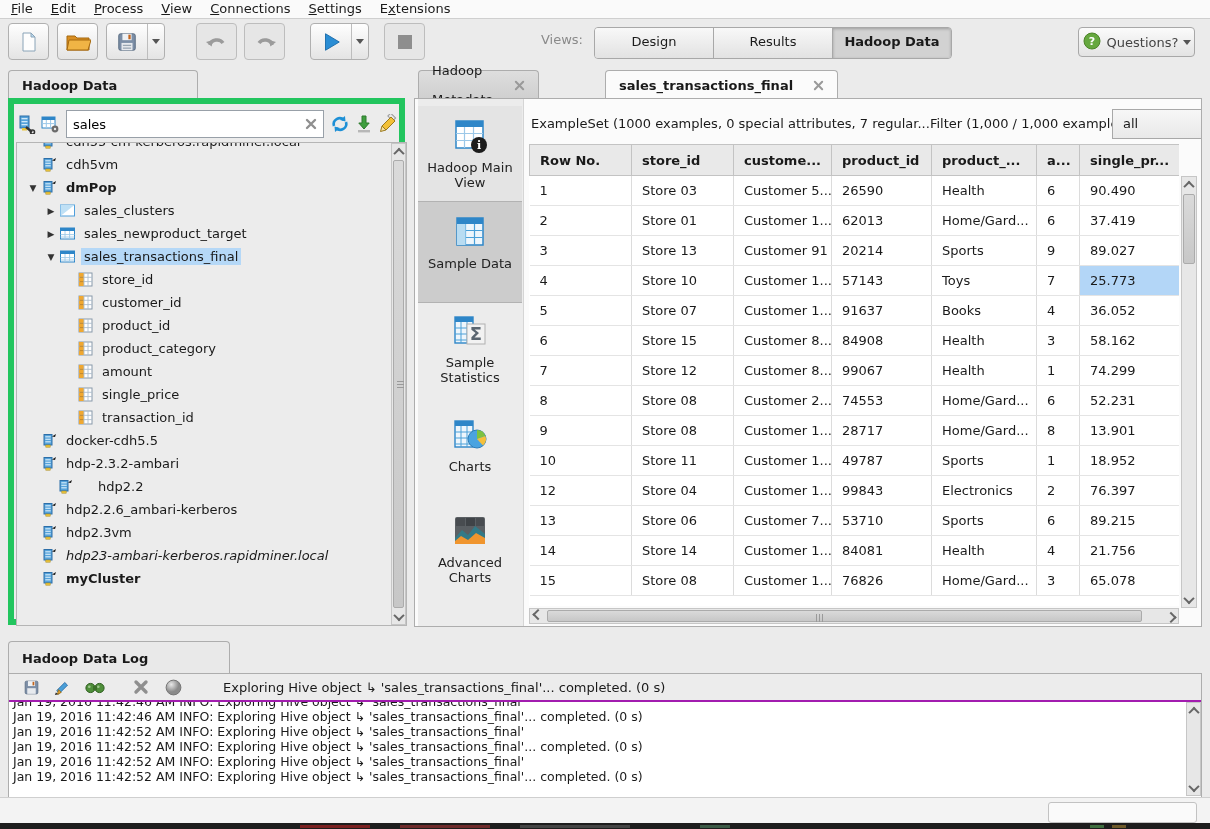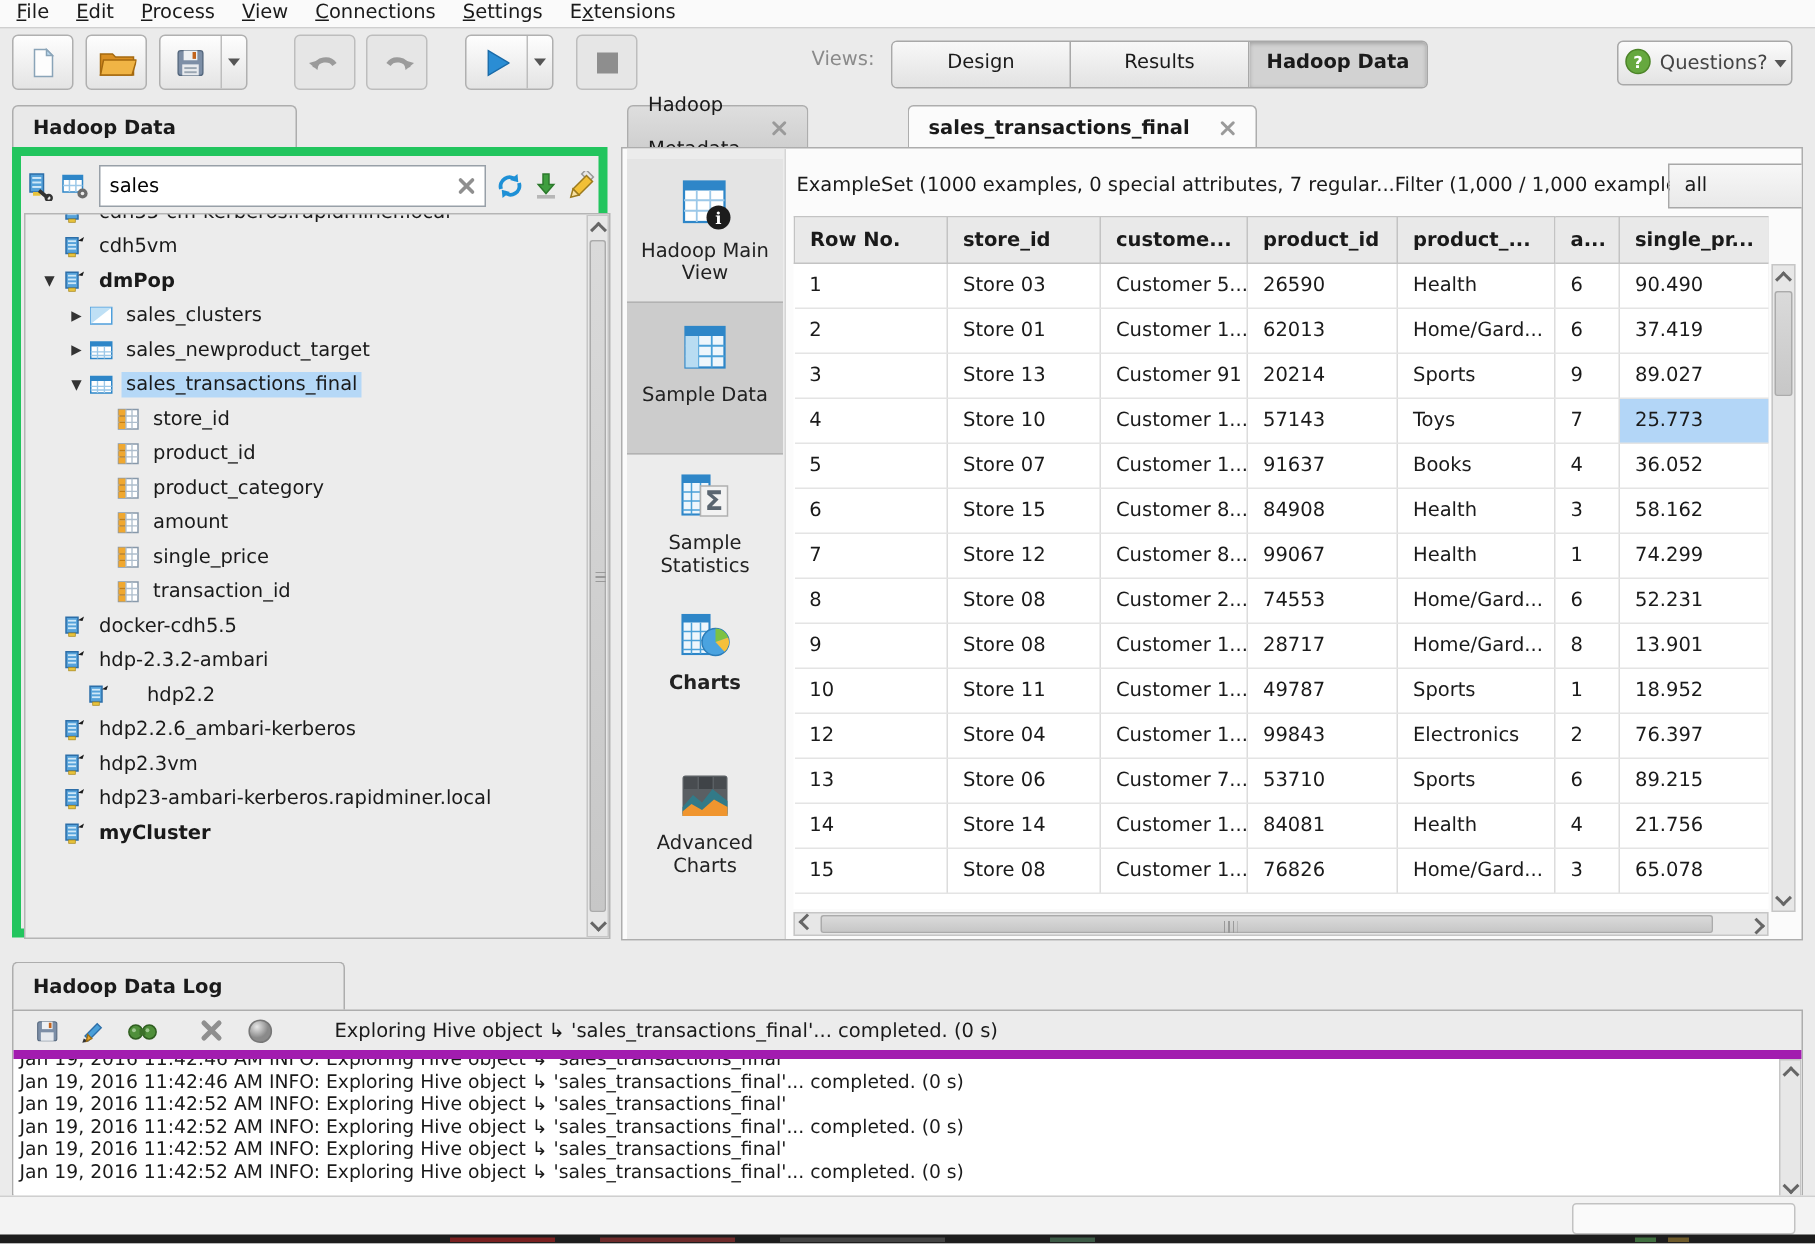--- a/index.html
+++ b/index.html
@@ -85,21 +85,21 @@
   table.grid td.selcell{background:#b3d6f7;margin-top:16px;}
   
   .vsplit{position:absolute;left:405px;top:70px;width:9px;height:557px;}
   .hsplit{position:absolute;left:0;top:627px;width:1210px;height:14px;}
   
   .log-tab{left:8px;top:641px;width:222px;background:#e9e9e9;font-weight:bold;height:33px;line-height:33px;}
   .log-body{position:absolute;left:8px;top:673px;width:1194px;height:124px;background:#ececec;
             border:1px solid #adadad;box-sizing:border-box;}
   .log-toolbar{position:absolute;left:0;top:0;width:100%;height:26px;display:flex;align-items:center;gap:8px;padding-left:10px;box-sizing:border-box;}
   .log-status{margin-left:30px;}
-  .log-area{position:absolute;left:0;top:26px;width:1192px;height:96px;background:#fff;border-top:6px solid #a21caf;overflow:hidden;}
+  .log-area{position:absolute;left:0;top:26px;width:1192px;height:96px;background:#fff;border-top:2px solid #a21caf;overflow:hidden;}
   .log-lines{position:absolute;left:4px;top:-8px;line-height:15px;font-size:12.5px;white-space:nowrap;}
   
   .bottom-strip{position:absolute;left:0;top:797px;width:1210px;height:26px;background:#f3f3f3;border-top:1px solid #cfcfcf;}
   .bottom-btn{position:absolute;left:1048px;top:4px;width:147px;height:19px;border:1px solid #c2c2c2;border-radius:3px;background:#fafafa;}
   .screen-edge{position:absolute;left:0;top:823px;width:1210px;height:6px;background:#1d1d1d;overflow:hidden;}
   .speck{position:absolute;top:2px;height:3px;}
   svg{display:block;}
 </style>
 </head>
 <body>
@@ -342,68 +342,80 @@
         <div class="tree-row" style="padding-left: 44px;">
           <span class="exp"></span>
           <span class="ticon">
             <svg width="17" height="17" viewBox="0 0 17 17">
               <rect x="2" y="2" width="13" height="13" fill="#fff" stroke="#8899aa"></rect>
               <rect x="2" y="2" width="5" height="13" fill="#f0a830"></rect>
               <path d="M7 2v13M11 2v13M2 6.3h13M2 10.6h13" stroke="#aebecd" stroke-width="0.9"></path>
               <path d="M2.6 6.3h3.8M2.6 10.6h3.8" stroke="#c67f12" stroke-width="0.9"></path>
             </svg>
           </span>
-          <span class="lbl">product_id</span>
+          <span class="lbl">customer_id</span>
         </div>
         <div class="tree-row" style="padding-left: 44px;">
           <span class="exp"></span>
           <span class="ticon">
             <svg width="17" height="17" viewBox="0 0 17 17">
               <rect x="2" y="2" width="13" height="13" fill="#fff" stroke="#8899aa"></rect>
               <rect x="2" y="2" width="5" height="13" fill="#f0a830"></rect>
               <path d="M7 2v13M11 2v13M2 6.3h13M2 10.6h13" stroke="#aebecd" stroke-width="0.9"></path>
               <path d="M2.6 6.3h3.8M2.6 10.6h3.8" stroke="#c67f12" stroke-width="0.9"></path>
             </svg>
           </span>
-          <span class="lbl">product_category</span>
+          <span class="lbl">product_id</span>
         </div>
         <div class="tree-row" style="padding-left: 44px;">
           <span class="exp"></span>
           <span class="ticon">
             <svg width="17" height="17" viewBox="0 0 17 17">
               <rect x="2" y="2" width="13" height="13" fill="#fff" stroke="#8899aa"></rect>
               <rect x="2" y="2" width="5" height="13" fill="#f0a830"></rect>
               <path d="M7 2v13M11 2v13M2 6.3h13M2 10.6h13" stroke="#aebecd" stroke-width="0.9"></path>
               <path d="M2.6 6.3h3.8M2.6 10.6h3.8" stroke="#c67f12" stroke-width="0.9"></path>
             </svg>
           </span>
-          <span class="lbl">amount</span>
+          <span class="lbl">product_category</span>
         </div>
         <div class="tree-row" style="padding-left: 44px;">
           <span class="exp"></span>
           <span class="ticon">
             <svg width="17" height="17" viewBox="0 0 17 17">
               <rect x="2" y="2" width="13" height="13" fill="#fff" stroke="#8899aa"></rect>
               <rect x="2" y="2" width="5" height="13" fill="#f0a830"></rect>
               <path d="M7 2v13M11 2v13M2 6.3h13M2 10.6h13" stroke="#aebecd" stroke-width="0.9"></path>
               <path d="M2.6 6.3h3.8M2.6 10.6h3.8" stroke="#c67f12" stroke-width="0.9"></path>
             </svg>
           </span>
-          <span class="lbl">single_price</span>
+          <span class="lbl">amount</span>
         </div>
         <div class="tree-row" style="padding-left: 44px;">
           <span class="exp"></span>
           <span class="ticon">
             <svg width="17" height="17" viewBox="0 0 17 17">
               <rect x="2" y="2" width="13" height="13" fill="#fff" stroke="#8899aa"></rect>
               <rect x="2" y="2" width="5" height="13" fill="#f0a830"></rect>
               <path d="M7 2v13M11 2v13M2 6.3h13M2 10.6h13" stroke="#aebecd" stroke-width="0.9"></path>
               <path d="M2.6 6.3h3.8M2.6 10.6h3.8" stroke="#c67f12" stroke-width="0.9"></path>
             </svg>
           </span>
+          <span class="lbl">single_price</span>
+        </div>
+        <div class="tree-row" style="padding-left: 44px;">
+          <span class="exp"></span>
+          <span class="ticon">
+            <svg width="17" height="17" viewBox="0 0 17 17">
+              <rect x="2" y="2" width="13" height="13" fill="#fff" stroke="#8899aa"></rect>
+              <rect x="2" y="2" width="5" height="13" fill="#f0a830"></rect>
+              <path d="M7 2v13M11 2v13M2 6.3h13M2 10.6h13" stroke="#aebecd" stroke-width="0.9"></path>
+              <path d="M2.6 6.3h3.8M2.6 10.6h3.8" stroke="#c67f12" stroke-width="0.9"></path>
+            </svg>
+          </span>
           <span class="lbl">transaction_id</span>
         </div>
         <div class="tree-row" style="padding-left: 8px;">
           <span class="exp"></span>
           <span class="ticon">
             <svg width="17" height="17" viewBox="0 0 17 17">
               <rect x="3" y="2.5" width="8" height="10.5" fill="#55a2da" stroke="#2c6ea8"></rect>
               <rect x="4.3" y="4.2" width="5.4" height="1.2" fill="#cfe8f8"></rect>
               <rect x="4.3" y="6.7" width="5.4" height="1.2" fill="#cfe8f8"></rect>
               <rect x="4.3" y="9.2" width="5.4" height="1.2" fill="#cfe8f8"></rect>
@@ -462,21 +474,21 @@
               <rect x="3" y="2.5" width="8" height="10.5" fill="#55a2da" stroke="#2c6ea8"></rect>
               <rect x="4.3" y="4.2" width="5.4" height="1.2" fill="#cfe8f8"></rect>
               <rect x="4.3" y="6.7" width="5.4" height="1.2" fill="#cfe8f8"></rect>
               <rect x="4.3" y="9.2" width="5.4" height="1.2" fill="#cfe8f8"></rect>
               <rect x="4.8" y="13" width="4.4" height="2.2" fill="#e8c33c" stroke="#a8891f" stroke-width="0.5"></rect>
               <path d="M11 4.5l4-2.5-1 3z" fill="#1a1a1a"></path>
             </svg>
           </span>
           <span class="lbl">hdp2.3vm</span>
         </div>
-        <div class="tree-row" style="padding-left: 8px;">
+        <div class="tree-row" style="padding-left: 8px; font-style: italic;">
           <span class="exp"></span>
           <span class="ticon">
             <svg width="17" height="17" viewBox="0 0 17 17">
               <rect x="3" y="2.5" width="8" height="10.5" fill="#55a2da" stroke="#2c6ea8"></rect>
               <rect x="4.3" y="4.2" width="5.4" height="1.2" fill="#cfe8f8"></rect>
               <rect x="4.3" y="6.7" width="5.4" height="1.2" fill="#cfe8f8"></rect>
               <rect x="4.3" y="9.2" width="5.4" height="1.2" fill="#cfe8f8"></rect>
               <rect x="4.8" y="13" width="4.4" height="2.2" fill="#e8c33c" stroke="#a8891f" stroke-width="0.5"></rect>
               <path d="M11 4.5l4-2.5-1 3z" fill="#1a1a1a"></path>
             </svg>
@@ -563,21 +575,21 @@
           <svg width="40" height="40" viewBox="0 0 40 40">
             <rect x="5" y="6" width="18" height="26" fill="#eef6fc" stroke="#2e86c8" stroke-width="1.4"></rect>
             <rect x="5" y="6" width="18" height="5" fill="#2e86c8"></rect>
             <path d="M11 11v21M17 11v21M5 17h18M5 23h18M5 29h18" stroke="#4aa0d8" stroke-width="1"></path>
             <rect x="17" y="13" width="18" height="20" fill="#f2f2f2" stroke="#b0b0b0"></rect>
             <text x="26" y="29" text-anchor="middle" font-size="18" font-weight="bold" fill="#5a6570" font-family="DejaVu Sans">Σ</text>
           </svg>
         </span>
         <div>Sample Statistics</div>
       </div>
-      <div class="vitem" style="top: 295px; height: 100px; font-weight: bold;">
+      <div class="vitem" style="top: 306px; height: 100px;">
         <span class="vicon">
           <svg width="40" height="40" viewBox="0 0 40 40">
             <rect x="5" y="6" width="18" height="26" fill="#eef6fc" stroke="#2e86c8" stroke-width="1.4"></rect>
             <rect x="5" y="6" width="18" height="5" fill="#2e86c8"></rect>
             <path d="M11 11v21M17 11v21M5 17h18M5 23h18M5 29h18" stroke="#4aa0d8" stroke-width="1"></path>
             <circle cx="27" cy="24" r="9" fill="#4aa3e0" stroke="#2b7cb8"></circle>
             <path d="M27 24L27 15A9 9 0 0 1 35.5 21z" fill="#7dc242"></path>
             <path d="M27 24L35.5 21A9 9 0 0 1 33 30.5z" fill="#f5c03c"></path>
           </svg>
         </span>

